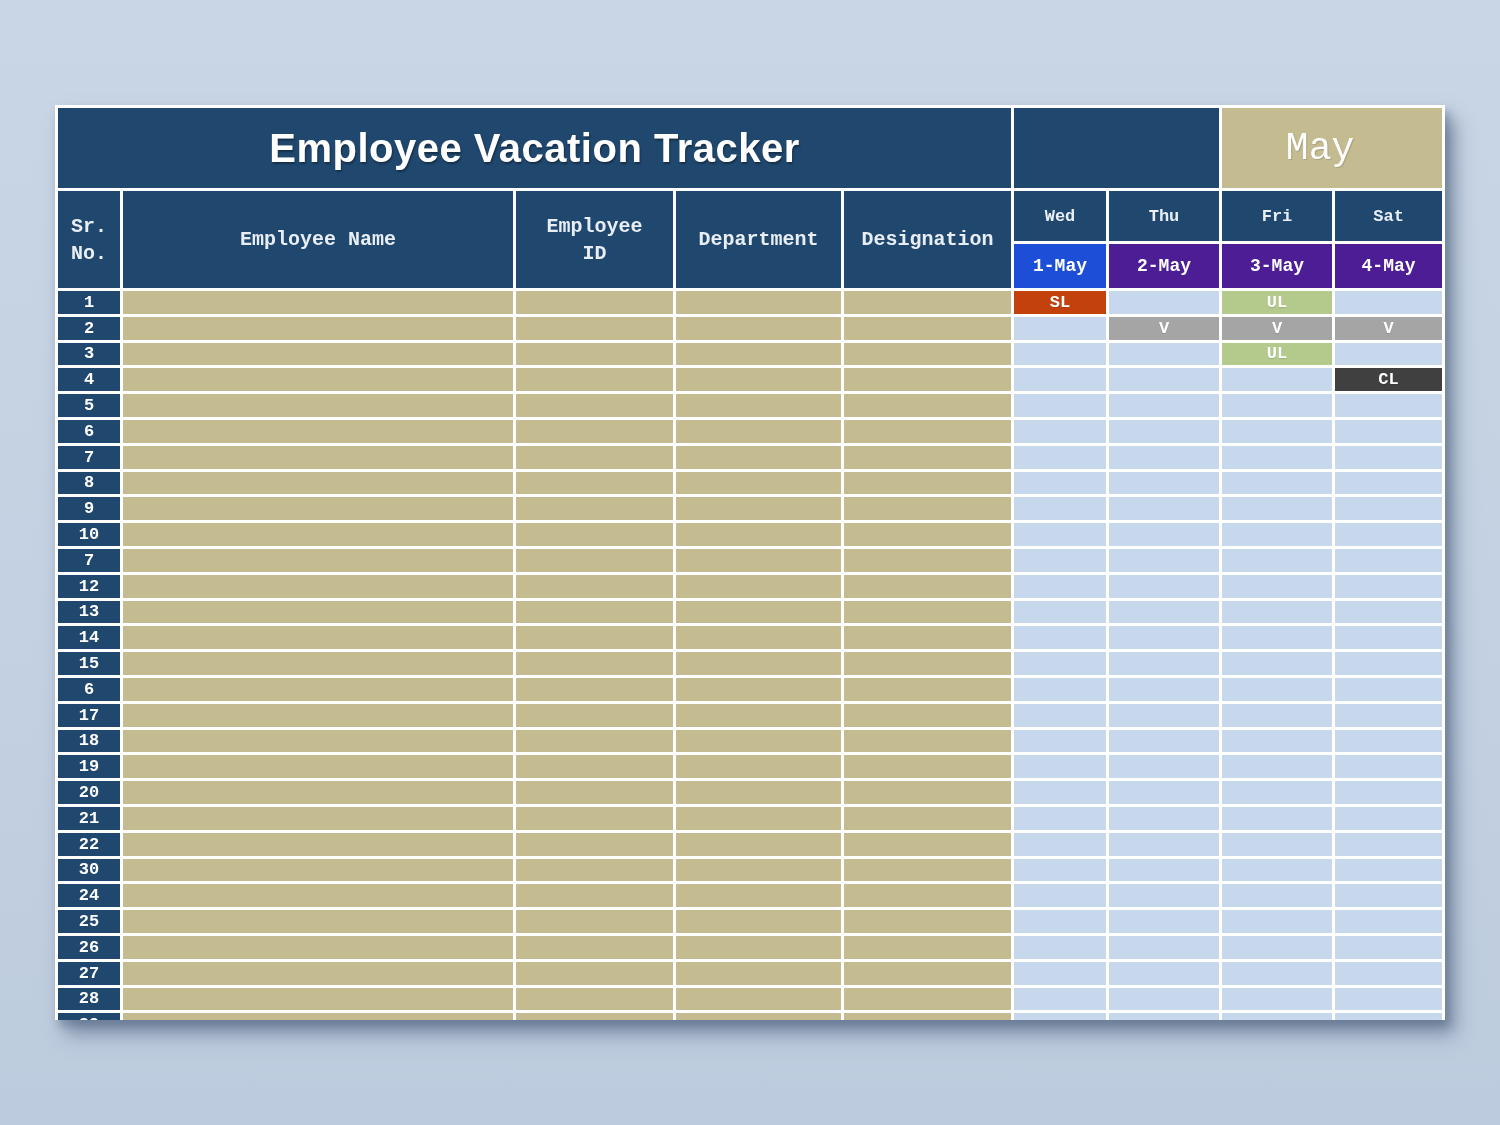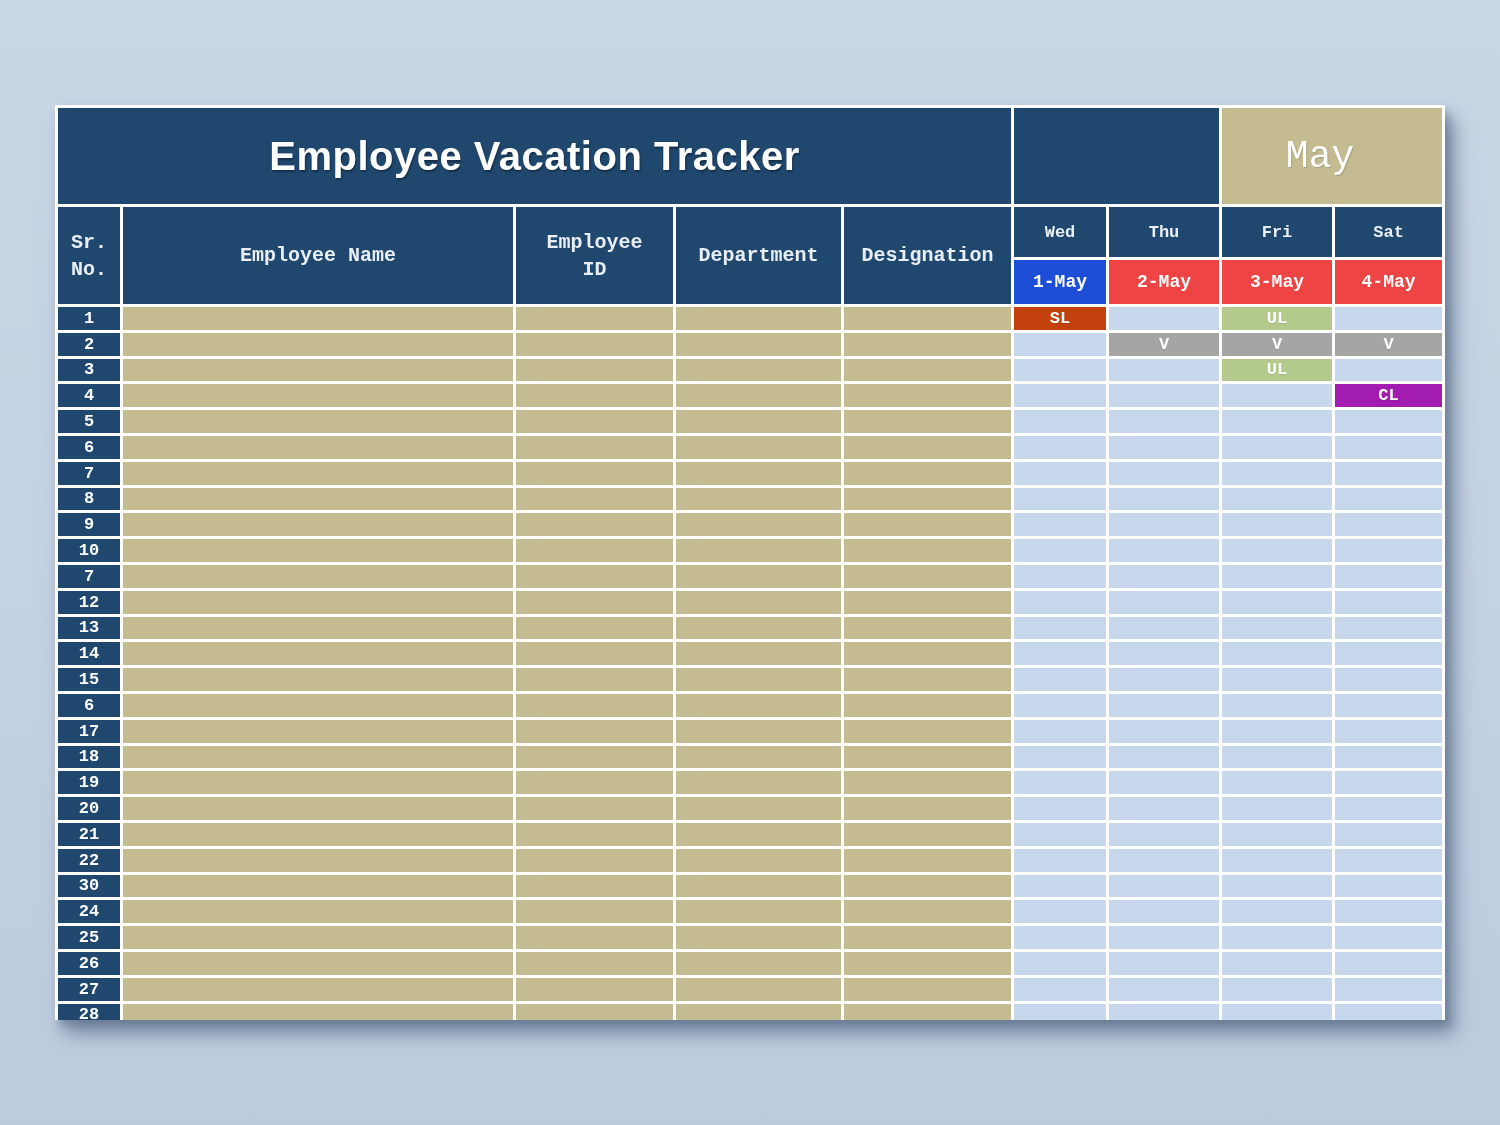--- a/index.html
+++ b/index.html
@@ -18,40 +18,40 @@
     border-collapse:separate;border-spacing:3px;
     table-layout:fixed;width:1390px;background:#ffffff;
   }
   td{padding:0;overflow:hidden;}
   
   .navy{background:#20486f;}
   .tan{background:#c4bb91;}
   .cal{background:#c8d8ec;}
   
   .title-cell{
-    height:96px;background:#20486f;color:#ffffff;text-align:center;vertical-align:middle;
+    height:80px;background:#20486f;color:#ffffff;text-align:center;vertical-align:middle;
     font:700 40px "Liberation Sans",sans-serif;letter-spacing:.5px;
     text-shadow:1px 2px 2px rgba(0,0,0,.35);
   }
   .month-cell{
     background:#c4bb91;color:#ffffff;text-align:center;vertical-align:middle;
     font:400 38px "Liberation Mono",monospace;padding-right:24px;
     text-shadow:1px 1px 1px rgba(0,0,0,.15);
   }
   
   .colhead{
     background:#20486f;color:#e9eef5;text-align:center;vertical-align:middle;
     font:700 20px "Liberation Mono",monospace;white-space:pre-line;line-height:1.35;
   }
   .dayname{
     height:50px;background:#20486f;color:#e9eef5;text-align:center;vertical-align:middle;
     font:700 17px "Liberation Mono",monospace;
   }
   .datecell{
-    height:44px;background:#ef4444;color:#ffffff;text-align:center;vertical-align:middle;
+    height:44px;background:#4c1d95;color:#ffffff;text-align:center;vertical-align:middle;
     font:700 18px "Liberation Mono",monospace;
   }
   .datecell.highlight{background:#1d4ed8;}
   
   .sr{
     background:#20486f;color:#ffffff;text-align:center;vertical-align:middle;
     font:700 17px "Liberation Mono",monospace;
   }
   tbody td{height:22.8px;}
   .leave{
@@ -138,21 +138,21 @@
         </tr>
         <tr>
           <td class="sr">4</td>
           <td class="tan"></td>
           <td class="tan"></td>
           <td class="tan"></td>
           <td class="tan"></td>
           <td class="cal"></td>
           <td class="cal"></td>
           <td class="cal"></td>
-          <td class="cal leave" style="background:#a21caf">CL</td>
+          <td class="cal leave" style="background:#404040">CL</td>
         </tr>
         <tr>
           <td class="sr">5</td>
           <td class="tan"></td>
           <td class="tan"></td>
           <td class="tan"></td>
           <td class="tan"></td>
           <td class="cal"></td>
           <td class="cal"></td>
           <td class="cal"></td>

